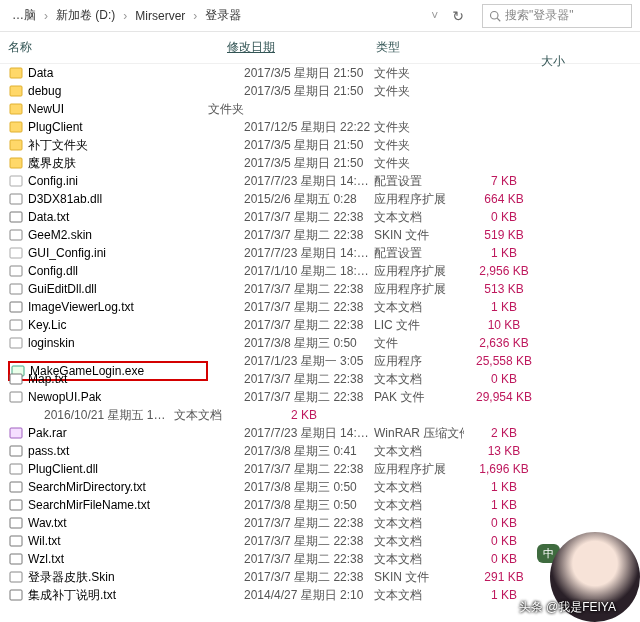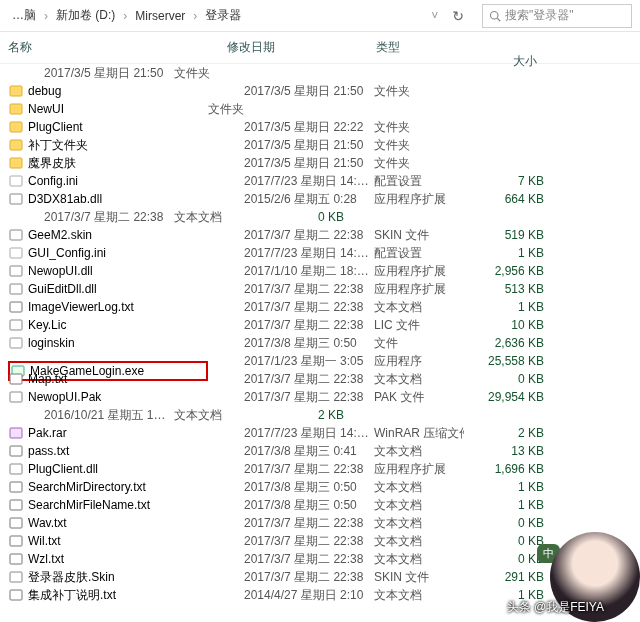--- a/index.html
+++ b/index.html
@@ -8,45 +8,45 @@
   .breadcrumb { display: flex; align-items: center; flex: 1; height: 24px; padding: 0 4px; gap: 4px; color: #333; }
   .crumb { display: flex; align-items: center; gap: 4px; }
   .crumb-sep::after { content: "›"; color: #999; margin: 0 4px; }
   .history-nav { display: flex; gap: 8px; align-items: center; margin: 0 12px 0 8px; color: #999; }
   .history-nav span { cursor: pointer; }
   .refresh { color: #666; cursor: pointer; padding: 0 6px; font-size: 14px; }
   .searchbox { display: flex; align-items: center; width: 150px; height: 24px; border: 1px solid #ccc; padding: 0 6px; color: #888; }
   .searchbox svg { margin-right: 4px; flex: none; }
   .headers { display: flex; align-items: center; height: 32px; border-bottom: 1px solid #f0f0f0; padding: 0 8px; color: #355; gap: 19px; }
   .col-name { width: 200px; }
-  .col-date { width: 130px; }
+  .col-date { width: 130px; text-decoration: underline; }
   .col-type { width: 90px; }
-  .col-size { width: 80px; text-align: center; margin-top: 28px; }
+  .col-size { width: 80px; text-align: right; margin-top: 28px; }
   .filelist { height: 540px; overflow: hidden; }
   .row { display: flex; align-items: center; height: 18px; padding: 0 8px; }
   .row .icon { width: 16px; height: 16px; margin-right: 4px; display: inline-flex; align-items: center; justify-content: center; flex: none; }
   .row .cell-name { width: 200px; display: flex; align-items: center; overflow: hidden; white-space: nowrap; }
   .row .cell-date { width: 130px; color: #555; white-space: nowrap; overflow: hidden; margin-left: 36px; }
   .row .cell-type { width: 90px; color: #555; white-space: nowrap; overflow: hidden; }
-  .row .cell-size { width: 80px; text-align: right; color: #14532d; white-space: nowrap; }
+  .row .cell-size { width: 80px; text-align: center; color: #be185d; white-space: nowrap; }
   .highlight { border: 2px solid #d40000; margin-top: 19px; }
   .icon-folder svg rect { fill: #FFD869; stroke: #E0B030; }
   .icon-file svg rect { fill: #fff; stroke: #999; }
   .icon-txt svg rect { fill: #fff; stroke: #777; }
   .icon-cfg svg rect { fill: #fff; stroke: #aaa; }
   .icon-dll svg rect { fill: #fff; stroke: #888; }
   .icon-exe svg rect { fill: #eaffea; stroke: #4a8; }
   .icon-rar svg rect { fill: #f5dfff; stroke: #a060c0; }
   .icon-skin svg rect { fill: #fff; stroke: #888; }
   .icon-pak svg rect { fill: #fff; stroke: #888; }
   .icon-lic svg rect { fill: #fff; stroke: #888; }
   .watermark { position: absolute; right: 0; bottom: 0; width: 200px; height: 90px; pointer-events: none; }
   .watermark .avatar { position: absolute; right: 0; bottom: 0; width: 90px; height: 90px; border-radius: 50%; background: radial-gradient(circle at 50% 35%, #f7e3d8 30%, #2a2028 60%); }
   .watermark .bubble { position: absolute; right: 80px; top: 12px; background: #3f6b3f; color: #fff; padding: 2px 6px; border-radius: 6px; font-size: 11px; }
-  .watermark .handle { position: absolute; right: 36px; bottom: 6px; font-size: 12px; color: #fff; text-shadow: 0 0 3px #000, 0 0 3px #000; white-space: nowrap; }
+  .watermark .handle { position: absolute; right: 24px; bottom: 6px; font-size: 12px; color: #fff; text-shadow: 0 0 3px #000, 0 0 3px #000; white-space: nowrap; }
 </style>
 </head>
 <body>
 
 <div class="toolbar">
   <div class="breadcrumb">
     <span class="crumb">…脑</span>
       <span class="crumb-sep"></span>
     <span class="crumb">新加卷 (D:)</span>
       <span class="crumb-sep"></span>
@@ -69,20 +69,28 @@
 
 <div class="headers">
   <div class="col-name">名称</div>
   <div class="col-date">修改日期</div>
   <div class="col-type">类型</div>
   <div class="col-size">大小</div>
 </div>
 
 <div class="filelist" id="filelist">
     <div class="row">
+      <div class="cell-name">
+        <span class="icon icon-folder">
+          <svg width="14" height="14" viewBox="0 0 14 14">
+            <rect x="1" y="2" width="12" height="10" rx="1"></rect>
+          </svg>
+        </span>
+        <span>Data</span>
+      </div>
       <div class="cell-date">2017/3/5 星期日 21:50</div>
       <div class="cell-type">文件夹</div>
       <div class="cell-size"></div>
     </div>
     <div class="row">
       <div class="cell-name">
         <span class="icon icon-folder">
           <svg width="14" height="14" viewBox="0 0 14 14">
             <rect x="1" y="2" width="12" height="10" rx="1"></rect>
           </svg>
@@ -107,21 +115,21 @@
     </div>
     <div class="row">
       <div class="cell-name">
         <span class="icon icon-folder">
           <svg width="14" height="14" viewBox="0 0 14 14">
             <rect x="1" y="2" width="12" height="10" rx="1"></rect>
           </svg>
         </span>
         <span>PlugClient</span>
       </div>
-      <div class="cell-date">2017/3/5 星期日 22:22</div>
+      <div class="cell-date">2017/12/5 星期日 22:22</div>
       <div class="cell-type">文件夹</div>
       <div class="cell-size"></div>
     </div>
     <div class="row">
       <div class="cell-name">
         <span class="icon icon-folder">
           <svg width="14" height="14" viewBox="0 0 14 14">
             <rect x="1" y="2" width="12" height="10" rx="1"></rect>
           </svg>
         </span>
@@ -164,20 +172,28 @@
             <rect x="1" y="2" width="12" height="10" rx="1"></rect>
           </svg>
         </span>
         <span>D3DX81ab.dll</span>
       </div>
       <div class="cell-date">2015/2/6 星期五 0:28</div>
       <div class="cell-type">应用程序扩展</div>
       <div class="cell-size">664 KB</div>
     </div>
     <div class="row">
+      <div class="cell-name">
+        <span class="icon icon-txt">
+          <svg width="14" height="14" viewBox="0 0 14 14">
+            <rect x="1" y="2" width="12" height="10" rx="1"></rect>
+          </svg>
+        </span>
+        <span>Data.txt</span>
+      </div>
       <div class="cell-date">2017/3/7 星期二 22:38</div>
       <div class="cell-type">文本文档</div>
       <div class="cell-size">0 KB</div>
     </div>
     <div class="row">
       <div class="cell-name">
         <span class="icon icon-skin">
           <svg width="14" height="14" viewBox="0 0 14 14">
             <rect x="1" y="2" width="12" height="10" rx="1"></rect>
           </svg>
@@ -201,21 +217,21 @@
       <div class="cell-type">配置设置</div>
       <div class="cell-size">1 KB</div>
     </div>
     <div class="row">
       <div class="cell-name">
         <span class="icon icon-dll">
           <svg width="14" height="14" viewBox="0 0 14 14">
             <rect x="1" y="2" width="12" height="10" rx="1"></rect>
           </svg>
         </span>
-        <span>NewopUI.dll</span>
+        <span>Config.dll</span>
       </div>
       <div class="cell-date">2017/1/10 星期二 18:…</div>
       <div class="cell-type">应用程序扩展</div>
       <div class="cell-size">2,956 KB</div>
     </div>
     <div class="row">
       <div class="cell-name">
         <span class="icon icon-dll">
           <svg width="14" height="14" viewBox="0 0 14 14">
             <rect x="1" y="2" width="12" height="10" rx="1"></rect>

